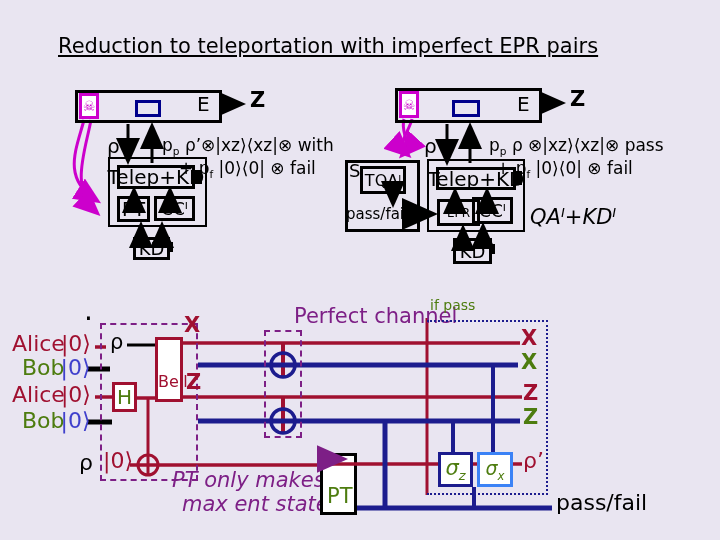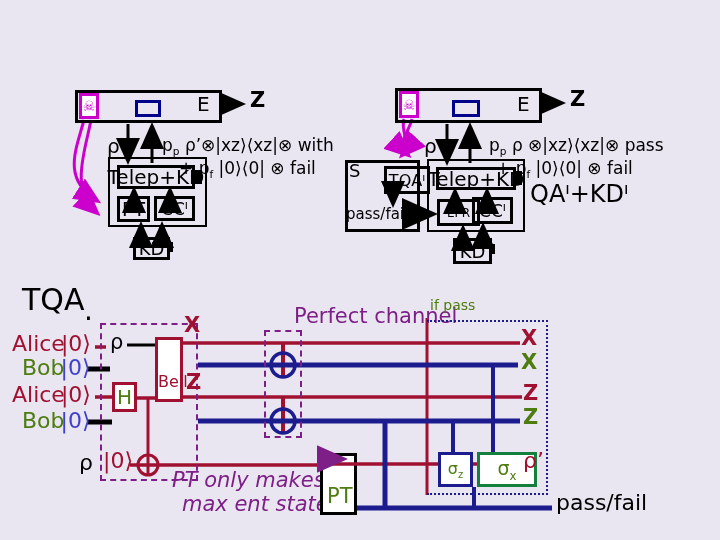--- a/index.html
+++ b/index.html
@@ -105,20 +105,21 @@
       <line x1="453" y1="421" x2="453" y2="452" stroke-width="4"></line>
       <line x1="493" y1="365" x2="493" y2="452" stroke-width="4"></line>
       <line x1="385" y1="421" x2="385" y2="510" stroke-width="5"></line>
       <line x1="474" y1="487" x2="474" y2="508" stroke-width="4"></line>
       <line x1="357" y1="508" x2="552" y2="508" stroke-width="5"></line>
       <circle cx="283" cy="365" r="12" stroke-width="3.5"></circle>
       <circle cx="283" cy="421" r="12" stroke-width="3.5"></circle>
     </g>
   </svg>
 
+  <div class="abs title" style="left:58px;top:34px;">Reduction to teleportation with imperfect EPR pairs</div>
 
   <div class="abs purple italic lbl" style="left:172px;top:468px;font-size:21px;">PT only makes</div>
   <div class="abs purple italic lbl" style="left:182px;top:492px;font-size:21px;">max ent state.</div>
 
   <div class="box" style="left:75px;top:90px;width:147px;height:33px;"></div>
   <div class="abs whitefill center" style="left:79px;top:93px;width:20px;height:26px;border:3px solid #cc00cc;box-sizing:border-box;">
     <span class="magenta" style="font-size:14px;">☠</span>
   </div>
   <div class="abs" style="left:135px;top:100px;width:26px;height:17px;border:3px solid #00008b;box-sizing:border-box;"></div>
   <div class="abs lbl" style="left:197px;top:92px;font-size:20px;">E</div>
@@ -155,42 +156,41 @@
   <div class="abs lbl bold" style="left:570px;top:87px;font-size:21px;">Z</div>
   <div class="abs lbl" style="left:424px;top:134px;font-size:20px;">ρ</div>
   <div class="abs formula" style="left:489px;top:135px;">
     <span>p</span><sub>p</sub><span> ρ ⊗|xz⟩⟨xz|⊗ pass</span>
   </div>
   <div class="abs formula" style="left:496px;top:158px;">
     <span>+ p</span><sub>f</sub><span> |0⟩⟨0| ⊗ fail</span>
   </div>
   <div class="box" style="left:345px;top:160px;width:75px;height:72px;"></div>
   <div class="abs lbl" style="left:349px;top:160px;font-size:18px;">S</div>
-  <div class="box center" style="left:384px;top:166px;width:46px;height:28px;text-align:center;">
+  <div class="box center" style="left:360px;top:166px;width:46px;height:28px;text-align:center;">
     <span style="font-size:16px;">TQAᴵ</span>
   </div>
   <div class="abs lbl" style="left:346px;top:205px;font-size:15px;">pass/fail</div>
   <div class="box box2" style="left:427px;top:159px;width:98px;height:73px;"></div>
   <div class="box center" style="left:436px;top:167px;width:80px;height:23px;">
     <span class="boxlabel">Telep+KD</span>
   </div>
   <div class="blacksq" style="left:513px;top:171px;width:9px;height:14px;"></div>
   <div class="box center" style="left:437px;top:199px;width:43px;height:27px;text-align:right;">
     <span style="font-size:12px;">EPR</span>
   </div>
   <div class="box center" style="left:472px;top:197px;width:41px;height:27px;">
     <span style="font-size:17px;">CCᴵ</span>
   </div>
-  <div class="abs lbl" style="left:530px;top:180px;font-size:24px;">QAᴵ+KDᴵ</div>
+  <div class="abs lbl" style="left:530px;top:205px;font-size:21px;font-style:italic;">QAᴵ+KDᴵ</div>
   <div class="box center" style="left:453px;top:238px;width:39px;height:26px;">
     <span style="font-size:18px;">KD</span>
   </div>
   <div class="blacksq" style="left:490px;top:244px;width:5px;height:10px;"></div>
 
-  <div class="abs lbl" style="left:22px;top:282px;font-size:30px;">TQA</div>
   <div class="abs lbl" style="left:84px;top:294px;font-size:28px;">.</div>
 
   <div class="abs lbl" style="left:12px;top:331px;font-size:22px;"><span class="crimson">Alice</span><span class="crimson" style="margin-left:-4px;">|0⟩</span></div>
   <div class="abs lbl" style="left:22px;top:355px;font-size:22px;"><span class="navy">Bob</span><span style="margin-left:-4px;color:#4040cc;">|0⟩</span></div>
   <div class="abs lbl" style="left:12px;top:382px;font-size:22px;"><span class="crimson">Alice</span><span class="crimson" style="margin-left:-4px;">|0⟩</span></div>
   <div class="abs lbl" style="left:22px;top:408px;font-size:22px;"><span class="navy">Bob</span><span style="margin-left:-4px;color:#4040cc;">|0⟩</span></div>
 
   <div class="dashed-purple" style="left:100px;top:323px;width:98px;height:158px;"></div>
 
   <div class="abs lbl" style="left:110px;top:330px;font-size:21px;">ρ</div>
@@ -217,23 +217,23 @@
   <div class="abs navy wirelabel" style="left:523px;top:405px;">Z</div>
 
   <div class="abs lbl" style="left:79px;top:450px;font-size:22px;">ρ</div>
   <div class="abs crimson lbl" style="left:103px;top:448px;font-size:22px;">|0⟩</div>
 
   <div class="abs whitefill" style="left:320px;top:453px;width:37px;height:62px;border:3px solid #000;box-sizing:border-box;">
     <span class="navy lbl abs" style="left:4px;top:28px;font-size:21px;">PT</span>
   </div>
 
   <div class="abs whitefill center" style="left:438px;top:452px;width:35px;height:35px;border:3px solid #1c1c8e;box-sizing:border-box;">
-    <span class="navy" style="font-size:16px;"><span>σ</span><sub>z</sub></span>
-  </div>
-  <div class="abs whitefill center" style="left:477px;top:452px;width:60px;height:35px;border:3px solid #15803d;box-sizing:border-box;">
+    <span class="navy" style="font-size:21px;font-style:italic;"><span>σ</span><sub>z</sub></span>
+  </div>
+  <div class="abs whitefill center" style="left:477px;top:452px;width:36px;height:35px;border:3px solid #3b82f6;box-sizing:border-box;font-style:italic;">
     <span class="navy" style="font-size:19px;"><span>σ</span><sub>x</sub></span>
   </div>
   <div class="abs crimson lbl" style="left:523px;top:448px;font-size:22px;">ρ’</div>
 
   <div class="abs lbl" style="left:556px;top:490px;font-size:22px;">pass/fail</div>
 
   <svg class="layer" width="720" height="540">
     <defs>
       <marker id="ap" markerWidth="9" markerHeight="8" refX="7" refY="4" orient="auto">
         <path d="M0,0 L9,4 L0,8 z" fill="#7d1f86"></path>

